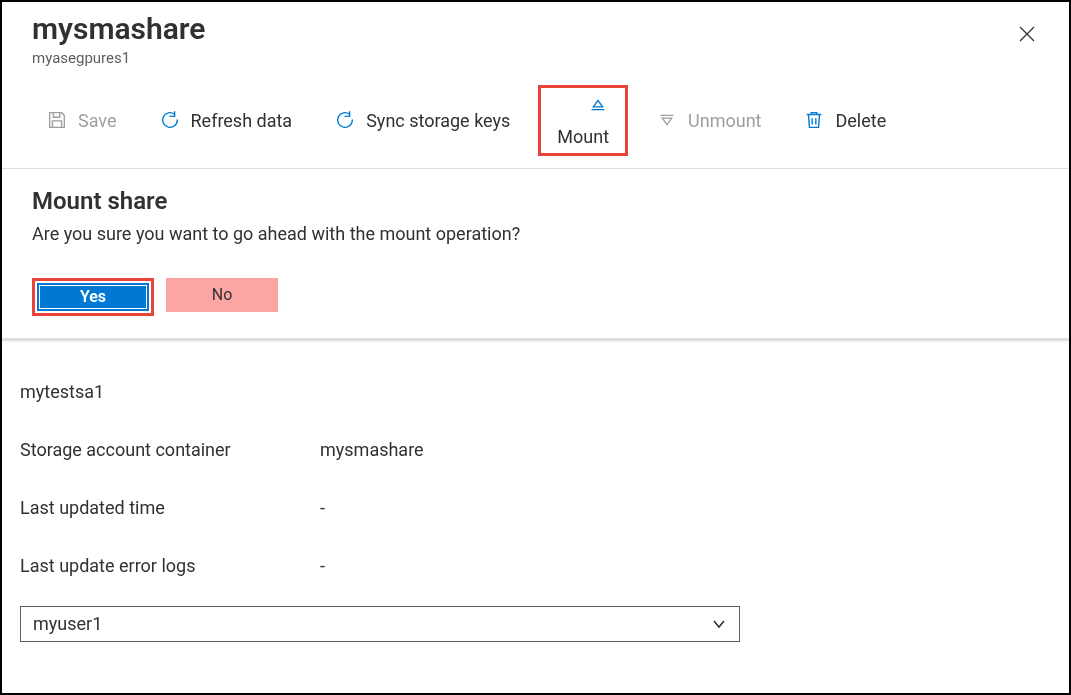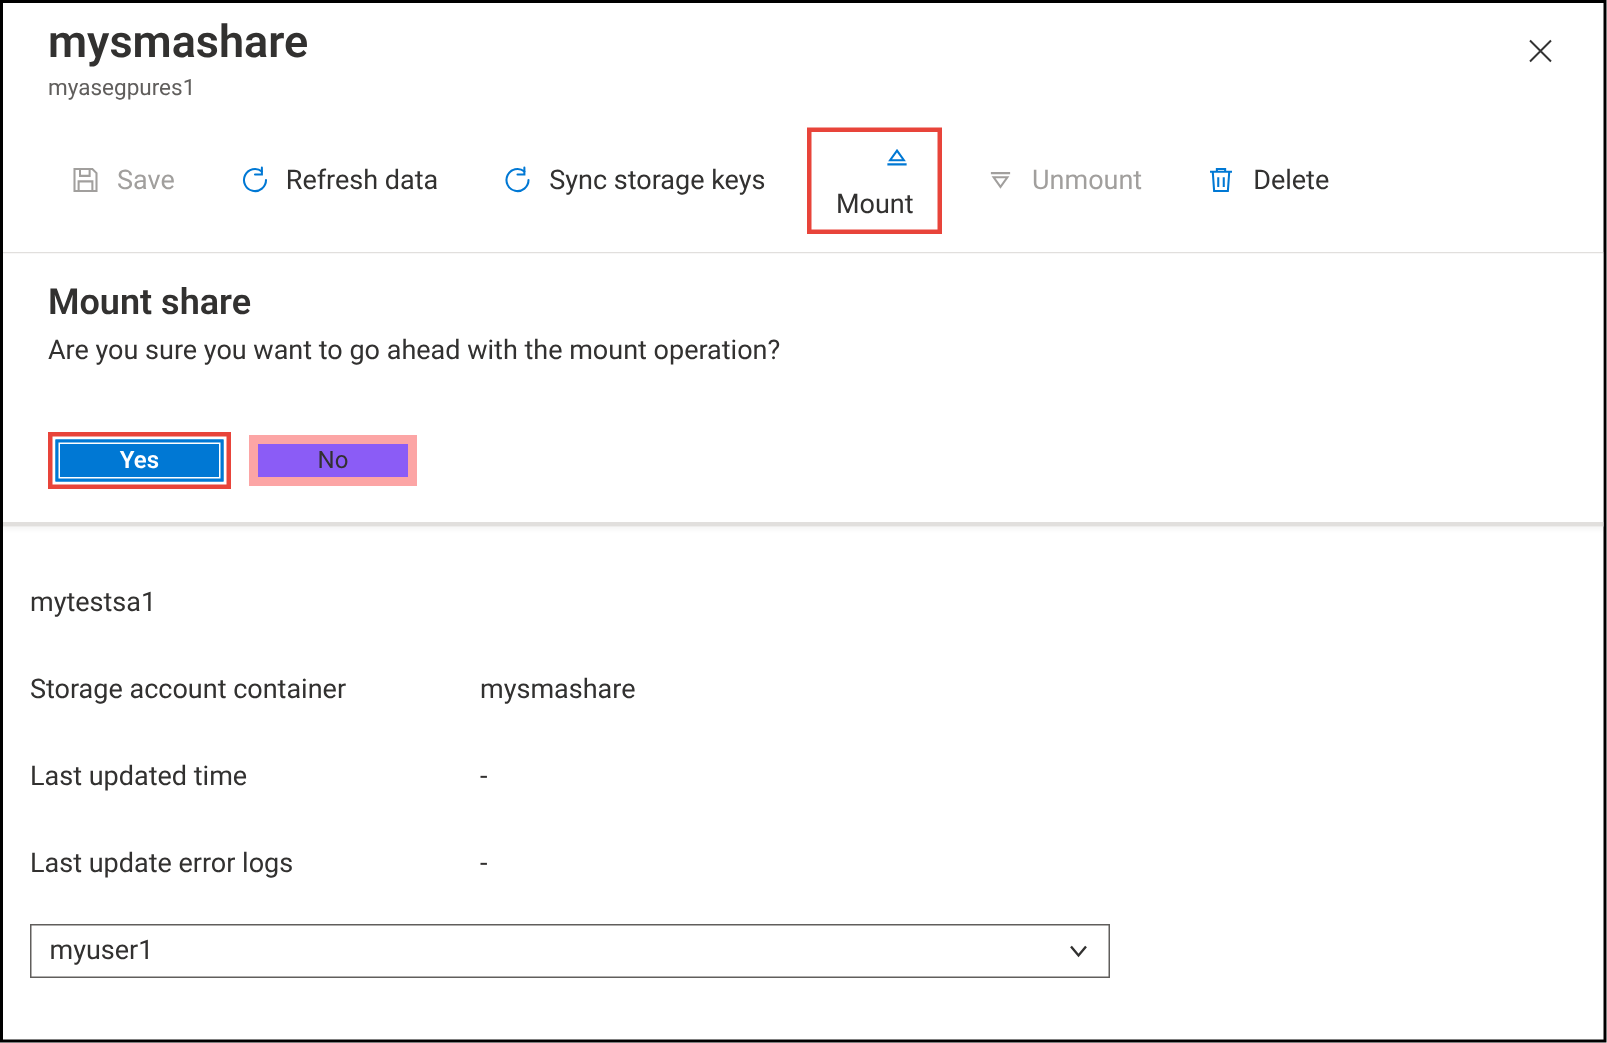--- a/index.html
+++ b/index.html
@@ -51,35 +51,35 @@
 
   
   .panel {
     padding:18px 30px 22px 30px;
     border-bottom:3px solid #e1dfdd;
     background:#fff;
     box-shadow:0 2px 3px rgba(0,0,0,0.04);
   }
   .panel-title { font-size:24px; font-weight:600; margin-bottom:8px; }
   .panel-text  { font-size:18px; color:#323130; }
-  .btn-row { margin-top:44px; display:flex; gap:12px;align-items:center; }
+  .btn-row { margin-top:34px; display:flex; gap:12px; }
   .btn {
     min-width:112px; height:34px;
     font-size:16px; font-family:inherit;
     display:flex; align-items:center; justify-content:center;
     cursor:pointer;
   }
   .btn-primary-wrap { border:3px solid #e8443a; padding:2px; }
   .btn-primary {
     background:#0078d4; border:1px solid #0078d4; color:#fff;
     outline:1px solid #fff; outline-offset:-3px;
     font-weight:600; width:106px; height:28px;
   }
   .btn-secondary {
-    background:#8b5cf6; border:6px solid #fca5a5; color:#323130; width:112px;
+    background:#fca5a5; border:1px solid #fca5a5; color:#323130; width:112px;
   }
 
   
   .form { padding:22px 30px 0 18px; }
   .row { display:flex; align-items:center; min-height:58px; }
   .row .label {
     width:300px; font-size:18px; color:#323130;
     display:flex; align-items:center; gap:8px;
   }
   .row .value { font-size:18px; color:#323130; flex:1; }

